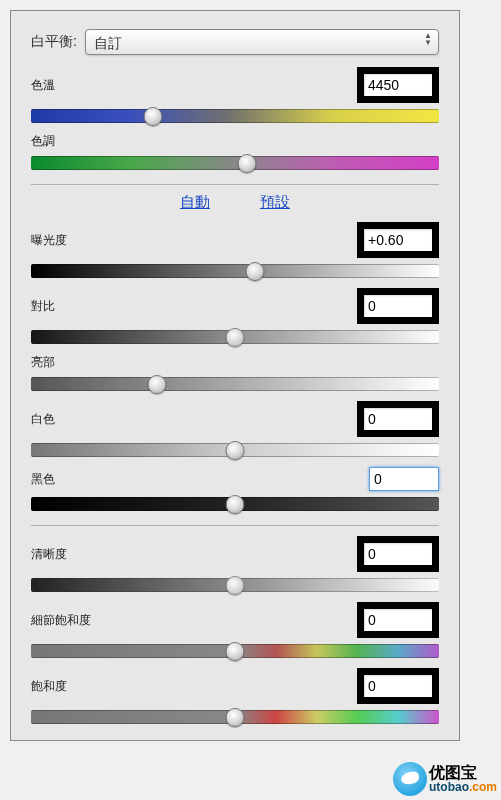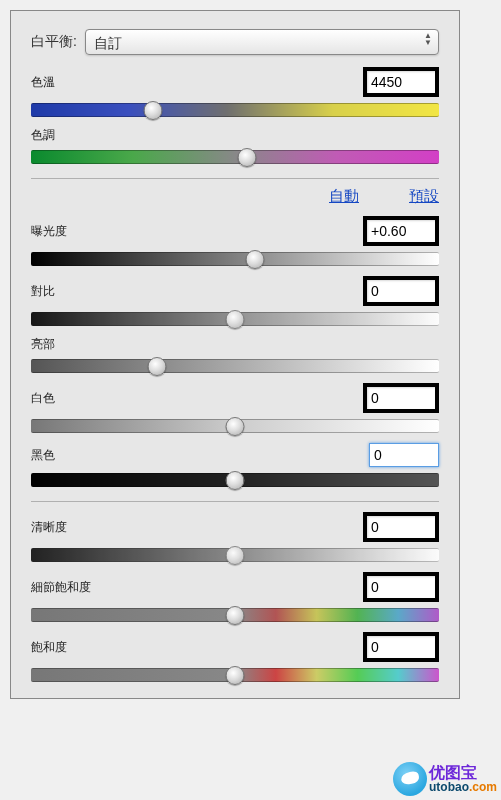--- a/index.html
+++ b/index.html
@@ -29,21 +29,21 @@
   .wb-select .arrows{
     position:absolute;right:6px;top:2px;display:flex;flex-direction:column;
     line-height:7px;font-size:8px;color:#555;
   }
   
   .row{margin-top:10px;}
   .row-head{display:flex;align-items:center;justify-content:space-between;}
   .row-label{font-size:12px;color:#222;}
   .val{
     width:60px;height:20px;
-    border:4px solid #000000;
+    border:7px solid #000000;
     background:#fff;font-size:14px;padding:1px 4px;text-align:left;
     font-family:Arial,sans-serif;
     box-shadow:inset 1px 1px 2px rgba(0,0,0,.15);
   }
   .val.focused{border:1px solid #5a9de4;box-shadow:0 0 3px #5a9de4;}
   .track{
     position:relative;margin-top:6px;height:12px;border-radius:2px;
     border-top:1px solid rgba(0,0,0,.3);border-bottom:1px solid rgba(0,0,0,.3);
   }
   .knob{
@@ -61,40 +61,40 @@
   .t-high{background:linear-gradient(90deg,#555,#aaa 50%,#fff);}
   .t-shad{background:linear-gradient(90deg,#000,#333 50%,#777);}
   .t-white{background:linear-gradient(90deg,#777,#ccc 50%,#fff);}
   .t-black{background:linear-gradient(90deg,#000,#222 50%,#555);}
   .t-clar{background:linear-gradient(90deg,#000,#7a7a7a 50%,#fff);opacity:.85;}
   .t-vib{background:linear-gradient(90deg,#777,#888 50%,#b15454 60%, #c6c45a 70%, #52b352 80%, #5aa9c8 90%, #b05ac8 100%);}
   .t-sat{background:linear-gradient(90deg,#777,#888 50%,#c44 60%, #cc6 70%, #5c5 80%, #5cc 90%, #c5c 100%);}
   
   .hr{border:0;border-top:1px solid #b0b0b0;margin:14px -0px 6px -0px;}
   
-  .links{display:flex;justify-content:flex-end;gap:50px;margin:8px 0 4px 0;}
+  .links{display:flex;justify-content:center;gap:50px;margin:8px 0 4px 0;}
   .links a{color:#1648c3;font-size:15px;text-decoration:underline;cursor:pointer;}
 
   
   .watermark{
     position:absolute;right:4px;bottom:4px;display:flex;align-items:center;gap:2px;
     font-family:Arial,sans-serif;
   }
   .wm-ico{
     width:34px;height:34px;border-radius:50%;
     background:radial-gradient(circle at 40% 35%,#7fd1f6,#2aa7e0 70%);
     position:relative;
   }
   .wm-ico::before{
     content:"";position:absolute;left:8px;top:10px;width:18px;height:12px;
     background:#fff;border-radius:60% 40% 50% 50%;
     transform:rotate(-10deg);
   }
   .wm-txt{display:flex;flex-direction:column;line-height:1;}
-  .wm-zh{font-size:16px;font-weight:bold;color:#6d28d9;}
+  .wm-zh{font-size:16px;font-weight:bold;color:#000000;}
   .wm-url{font-size:12px;font-weight:bold;}
   .wm-url .u1{color:#0c4a6e;}
   .wm-url .u2{color:#e67a00;text-align:center;}
 </style>
 </head>
 <body>
 
 <div class="panel">
 
   <div class="wb-row">

